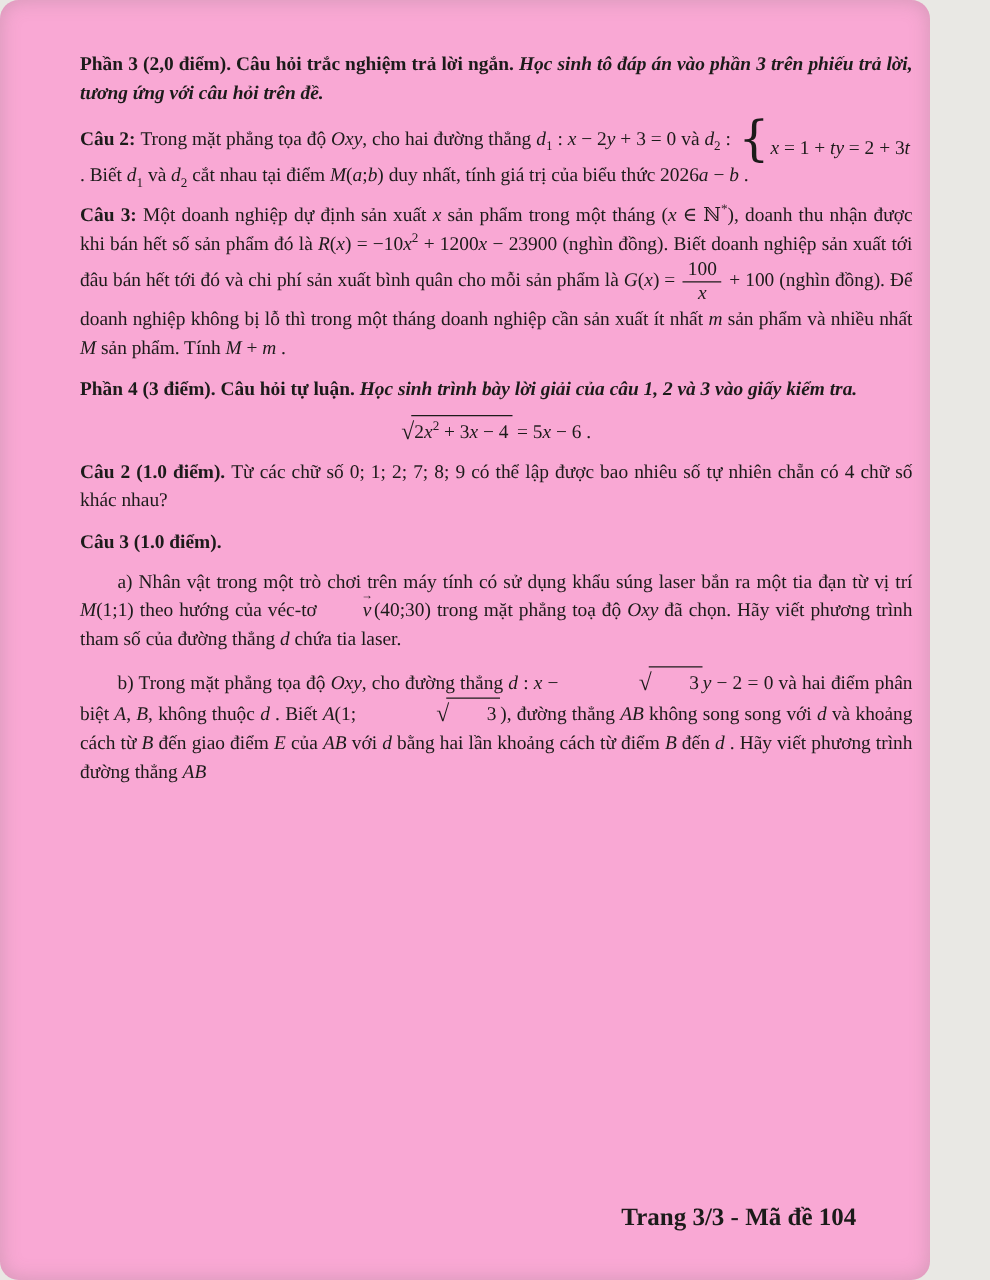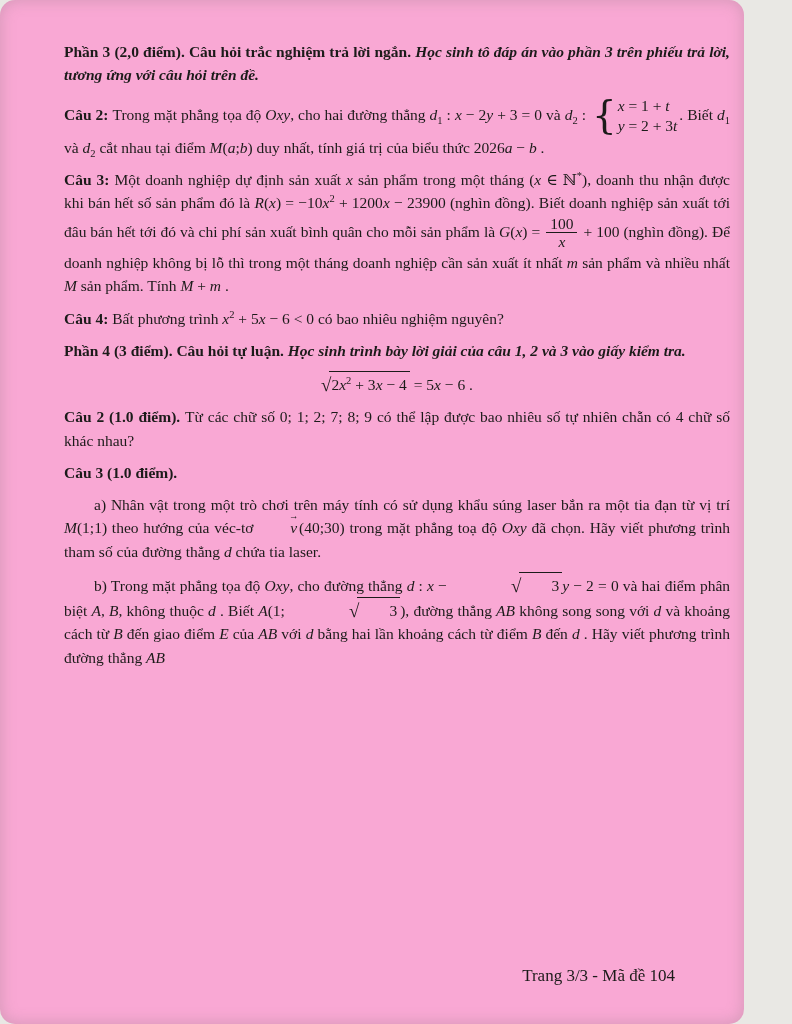--- a/index.html
+++ b/index.html
@@ -32,43 +32,42 @@
   sub{vertical-align:-0.4em;}
   sup{vertical-align:0.6em;}
   .frac{display:inline-block;vertical-align:middle;text-align:center;line-height:1.15;padding:0 2px;}
   .frac .num{display:block;border-bottom:1.3px solid #1c1b1a;padding:0 4px;font-family:Liberation Serif, serif;}
   .frac .den{display:block;}
   .sqrt{display:inline-block;white-space:nowrap;}
   .sqrt .rad{display:inline-block;font-size:1.22em;line-height:1;transform:translateY(1px);}
   .sqrt .cnt{display:inline-block;border-top:1.3px solid #1c1b1a;margin-left:-2px;padding:1px 3px 0 2px;}
   .sys{display:inline-flex;align-items:center;vertical-align:middle;margin:0 2px;}
   .sys .brace{font-size:2.5em;font-weight:300;line-height:.85;margin-right:1px;font-family:"DejaVu Serif",serif;}
-  .sys .rows{display:inline-flex;flex-direction:column;line-height:1.3;text-align:left;}
+  .sys .rows{display:inline-flex;flex-direction:row;line-height:1.3;text-align:left;margin-top:13px;}
   .vec{position:relative;display:inline-block;margin:0 2px;}
   .vec::before{content:"\2192";position:absolute;top:-0.66em;left:50%;transform:translateX(-50%);font-size:0.6em;}
   .page-footer{
-    position:absolute;right:69px;bottom:38px;
-    font-weight:normal;font-size:17px;color:#1c1b1a;
+    position:absolute;right:59px;bottom:38px;
+    font-weight:bold;font-size:20px;color:#1c1b1a;
   }
 </style>
 </head>
 <body>
 
 <div class="scan-page">
   <div class="doc" id="doc">
       <p><span class="b">Phần 3 (2,0 điểm). Câu hỏi trắc nghiệm trả lời ngắn. </span><span class="bi">Học sinh tô đáp án vào phần 3 trên phiếu trả lời, tương ứng với câu hỏi trên đề.</span></p>
       <p><span class="b">Câu 2: </span><span>Trong mặt phẳng tọa độ </span><span class="f"><i>Oxy</i></span><span>, cho hai đường thẳng </span><span class="f"><i>d</i></span><sub>1</sub><span class="f"> : <i>x</i> − 2<i>y</i> + 3 = 0</span><span> và </span><span class="f"><i>d</i></span><sub>2</sub><span class="f"> : </span><span class="sys">
           <span class="brace">{</span>
           <span class="rows">
             <span class="row f"><i>x</i> = 1 + <i>t</i></span>
             <span class="row f"><i>y</i> = 2 + 3<i>t</i></span>
           </span>
         </span><span>. Biết </span><span class="f"><i>d</i></span><sub>1</sub><span> và </span><span class="f"><i>d</i></span><sub>2</sub><span> cắt nhau tại điểm </span><span class="f"><i>M</i>(<i>a</i>;<i>b</i>)</span><span> duy nhất, tính giá trị của biểu thức </span><span class="f">2026<i>a</i> − <i>b</i></span><span> .</span></p>
       <p><span class="b">Câu 3: </span><span>Một doanh nghiệp dự định sản xuất </span><span class="f"><i>x</i></span><span> sản phẩm trong một tháng </span><span class="f">(<i>x</i> ∈ ℕ</span><sup>*</sup><span class="f">)</span><span>, doanh thu nhận được khi bán hết số sản phẩm đó là </span><span class="f"><i>R</i>(<i>x</i>) = −10<i>x</i></span><sup>2</sup><span class="f"> + 1200<i>x</i> − 23900</span><span> (nghìn đồng). Biết doanh nghiệp sản xuất tới đâu bán hết tới đó và chi phí sản xuất bình quân cho mỗi sản phẩm là </span><span class="f"><i>G</i>(<i>x</i>) = </span><span class="frac"><span class="num">100</span><span class="den"><i>x</i></span></span><span class="f"> + 100</span><span> (nghìn đồng). Để doanh nghiệp không bị lỗ thì trong một tháng doanh nghiệp cần sản xuất ít nhất </span><span class="f"><i>m</i></span><span> sản phẩm và nhiều nhất </span><span class="f"><i>M</i></span><span> sản phẩm. Tính </span><span class="f"><i>M</i> + <i>m</i></span><span> .</span></p>
-      <p><span class="b">Câu 4: </span><span>Bất phương trình </span><span class="f"><i>x</i></span><sup>2</sup><span class="f"> + 5<i>x</i> − 6 &lt; 0</span><span> có bao nhiêu nghiệm nguyên?</span></p>
       <p class="gap-top"><span class="b">Phần 4 (3 điểm). Câu hỏi tự luận. </span><span class="bi">Học sinh trình bày lời giải của câu 1, 2 và 3 vào giấy kiểm tra.</span></p>
       <p class="center"><span class="sqrt"><span class="rad">√</span><span class="cnt"><span class="f">2<i>x</i></span><sup>2</sup><span class="f"> + 3<i>x</i> − 4</span></span></span><span class="f"> = 5<i>x</i> − 6</span><span> .</span></p>
       <p><span class="b">Câu 2 (1.0 điểm). </span><span>Từ các chữ số </span><span class="f">0; 1; 2; 7; 8; 9</span><span> có thể lập được bao nhiêu số tự nhiên chẵn có 4 chữ số khác nhau?</span></p>
       <p><span class="b">Câu 3 (1.0 điểm).</span></p>
       <p class="indent"><span>a) Nhân vật trong một trò chơi trên máy tính có sử dụng khẩu súng laser bắn ra một tia đạn từ vị trí </span><span class="f"><i>M</i>(1;1)</span><span> theo hướng của véc-tơ </span><span class="vec"><i>v</i></span><span class="f">(40;30)</span><span> trong mặt phẳng toạ độ </span><span class="f"><i>Oxy</i></span><span> đã chọn. Hãy viết phương trình tham số của đường thẳng </span><span class="f"><i>d</i></span><span> chứa tia laser.</span></p>
       <p class="indent"><span>b) Trong mặt phẳng tọa độ </span><span class="f"><i>Oxy</i></span><span>, cho đường thẳng </span><span class="f"><i>d</i> : <i>x</i> − </span><span class="sqrt"><span class="rad">√</span><span class="cnt"><span class="f">3</span></span></span><span class="f"><i>y</i> − 2 = 0</span><span> và hai điểm phân biệt </span><span class="f"><i>A</i>, <i>B</i></span><span>, không thuộc </span><span class="f"><i>d</i></span><span> . Biết </span><span class="f"><i>A</i>(1; </span><span class="sqrt"><span class="rad">√</span><span class="cnt"><span class="f">3</span></span></span><span class="f">)</span><span>, đường thẳng </span><span class="f"><i>AB</i></span><span> không song song với </span><span class="f"><i>d</i></span><span> và khoảng cách từ </span><span class="f"><i>B</i></span><span> đến giao điểm </span><span class="f"><i>E</i></span><span> của </span><span class="f"><i>AB</i></span><span> với </span><span class="f"><i>d</i></span><span> bằng hai lần khoảng cách từ điểm </span><span class="f"><i>B</i></span><span> đến </span><span class="f"><i>d</i></span><span> . Hãy viết phương trình đường thẳng </span><span class="f"><i>AB</i></span></p>
     </div>
   <div class="page-footer">Trang 3/3 - Mã đề 104</div>
 </div>
 

